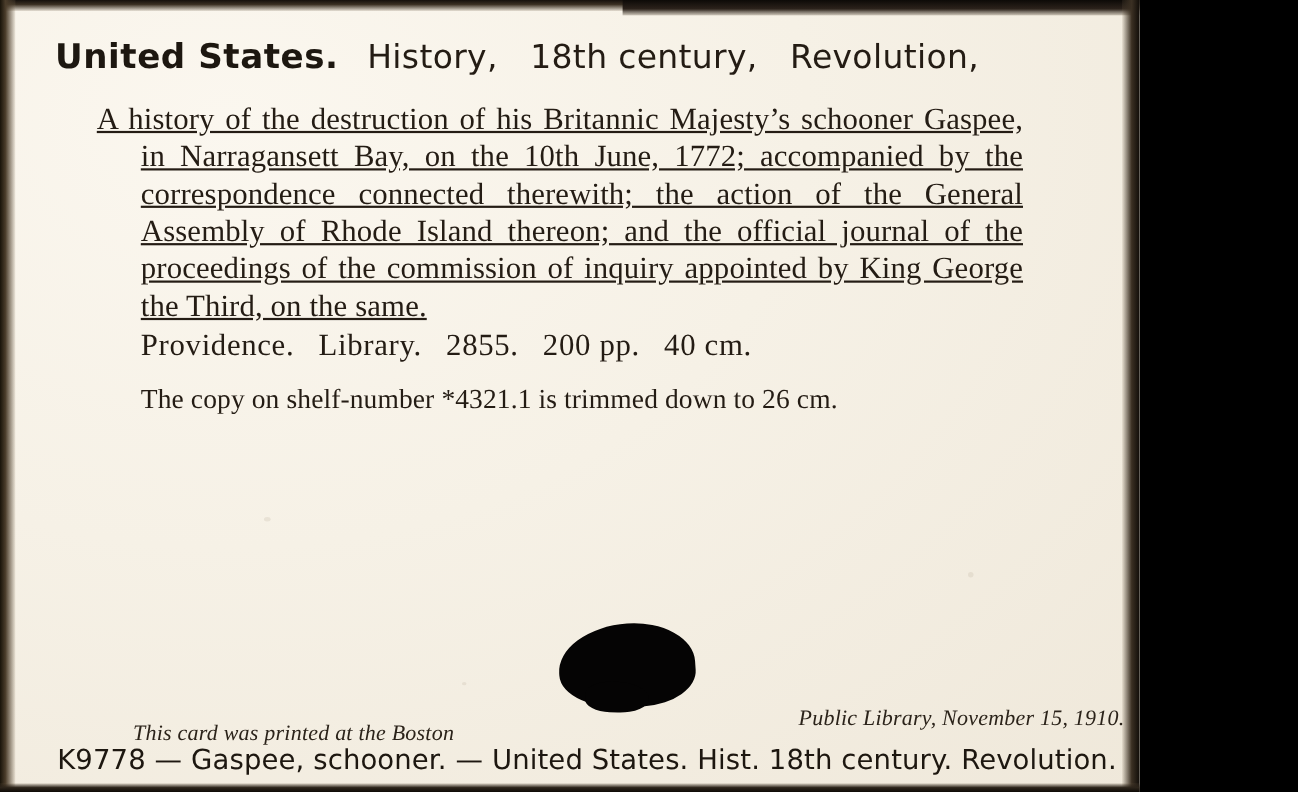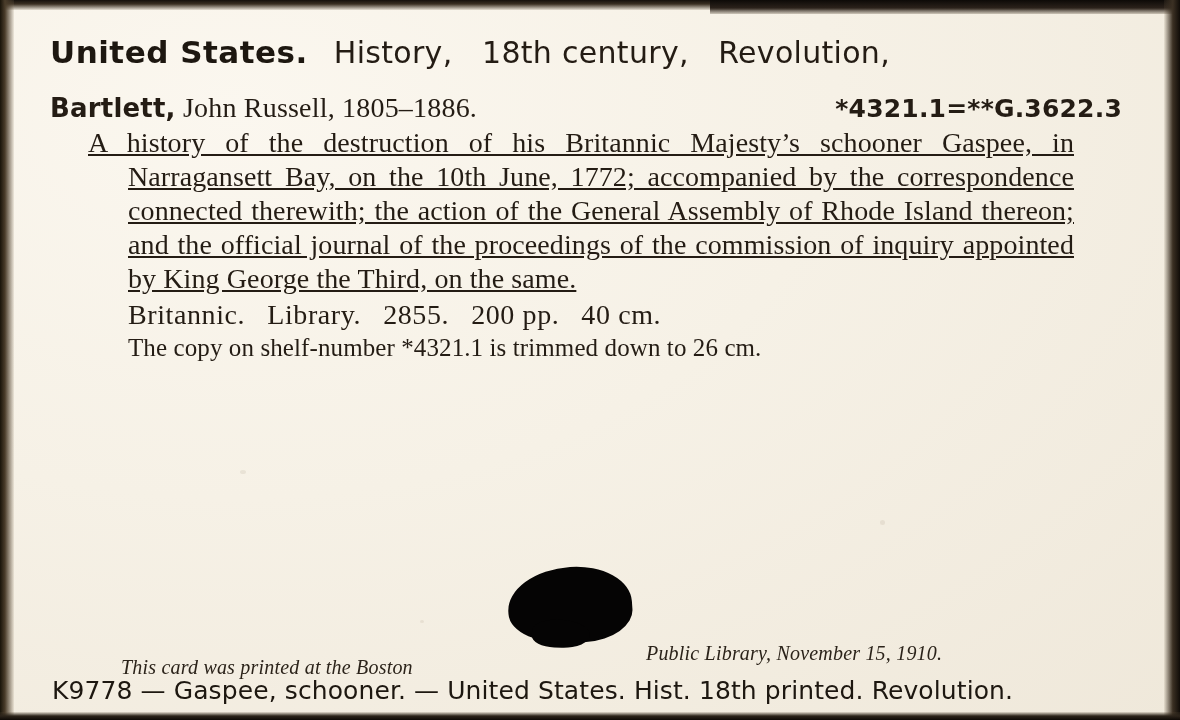--- a/index.html
+++ b/index.html
@@ -7,21 +7,21 @@
     padding: 0;
     background: #000;
   }
   body {
     width: 1180px;
     height: 720px;
     overflow: hidden;
   }
   .card {
     position: relative;
-    width: 1180px;
+    width: 1036px;
     height: 720px;
     background:
       radial-gradient(ellipse at 20% 15%, #fbf7ef 0%, #f6f1e6 45%, #efe8da 100%);
     box-sizing: border-box;
     overflow: hidden;
   }
   
   .edge-top {
     position: absolute; left: 0; top: 0; width: 1180px; height: 10px;
     background: linear-gradient(to bottom, #15100c 0%, #3a2f22 40%, rgba(120,100,75,0.15) 100%);
@@ -128,21 +128,21 @@
     line-height: 34px;
     padding-left: 78px;
     margin-top: 2px;
     letter-spacing: 0.6px;
   }
   .imprint span { margin-right: 22px; }
   .note {
     font-size: 25px;
     line-height: 32px;
     padding-left: 78px;
-    margin-top: 0;
+    margin-top: 16px;
     letter-spacing: 0.1px;
   }
 
   
   .blot {
     position: absolute;
     left: 508px;
     top: 567px;
     width: 124px;
     height: 76px;
@@ -172,21 +172,21 @@
     letter-spacing: 0.2px;
   }
   .printed-left {
     position: absolute;
     left: 121px;
     white-space: nowrap;
     margin-top: 14px;
   }
   .printed-right {
     position: absolute;
-    left: 646px;
+    left: 726px;
     white-space: nowrap;
   }
 
   
   .tracing {
     position: absolute;
     left: 52px;
     top: 676px;
     font-family: "DejaVu Sans", sans-serif;
     font-size: 25px;
@@ -209,42 +209,35 @@
   <div class="paper-speck" style="left:240px;top:470px;width:6px;height:4px;"></div>
   <div class="paper-speck" style="left:880px;top:520px;width:5px;height:5px;"></div>
   <div class="paper-speck" style="left:420px;top:620px;width:4px;height:3px;"></div>
 
   <div class="content">
 
     <div class="heading">
       <span class="subject">United States.</span><span class="subdiv">History,&nbsp;&nbsp; 18th century,&nbsp;&nbsp; Revolution,</span>
     </div>
 
-    <div class="author-row">
-      <div class="author">
-        <span class="surname">Bartlett,</span>
-        <span class="given">John Russell, 1805–1886.</span>
-      </div>
-      <div class="callnum">*4321.1=**G.3622.3</div>
-    </div>
 
     <div class="body-block">
       <p>A history of the destruction of his Britannic Majesty’s schooner Gaspee, in Narragansett Bay, on the 10th June, 1772; accompanied by the correspondence connected therewith; the action of the General Assembly of Rhode Island thereon; and the official journal of the proceedings of the commission of inquiry appointed by King George the Third, on the same.</p>
     </div>
 
     <div class="imprint">
-      <span>Britannic.</span><span>Library.</span><span>2855.</span><span>200 pp.</span><span>40 cm.</span>
+      <span>Providence.</span><span>Library.</span><span>2855.</span><span>200 pp.</span><span>40 cm.</span>
     </div>
 
     <div class="note">The copy on shelf-number *4321.1 is trimmed down to 26 cm.</div>
 
   </div>
 
   <div class="blot"></div>
 
   <div class="printed-line">
     <span class="printed-left">This card was printed at the Boston</span>
     <span class="printed-right">Public Library, November 15, 1910.</span>
   </div>
 
-  <div class="tracing">K9778 — Gaspee, schooner. — United States. Hist. 18th printed. Revolution.</div>
+  <div class="tracing">K9778 — Gaspee, schooner. — United States. Hist. 18th century. Revolution.</div>
 
 </div>
 
 </body></html>

